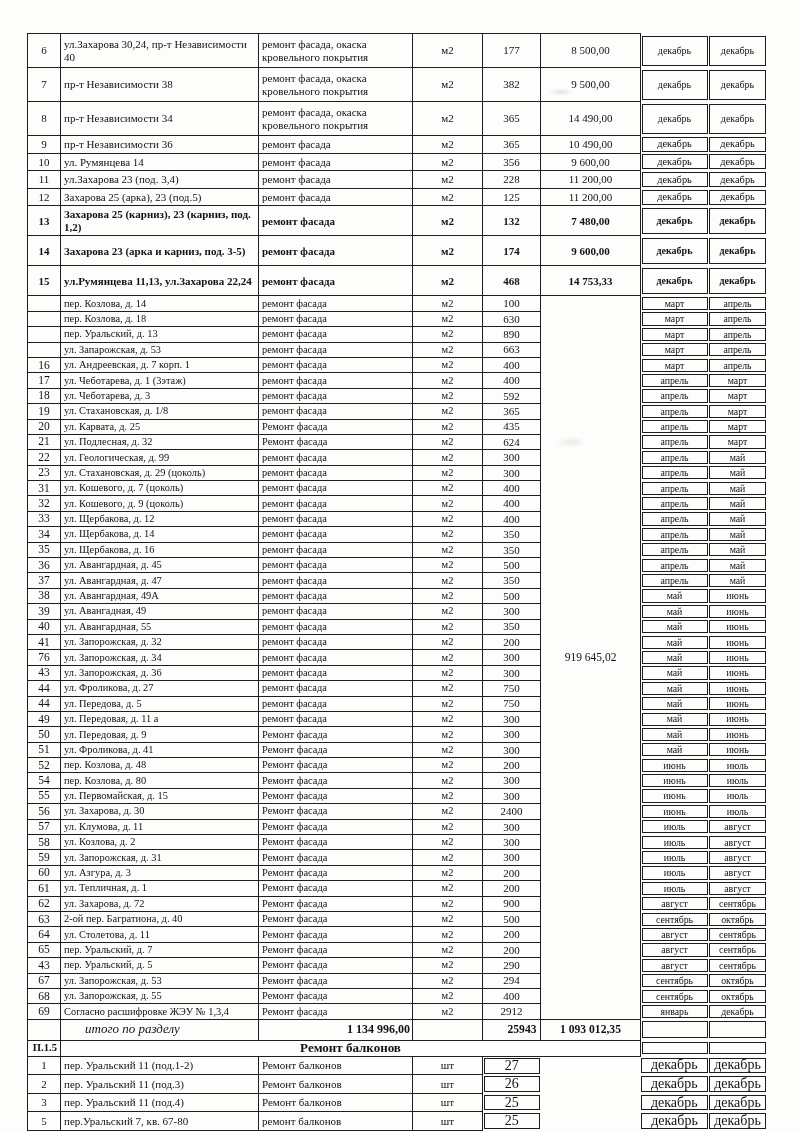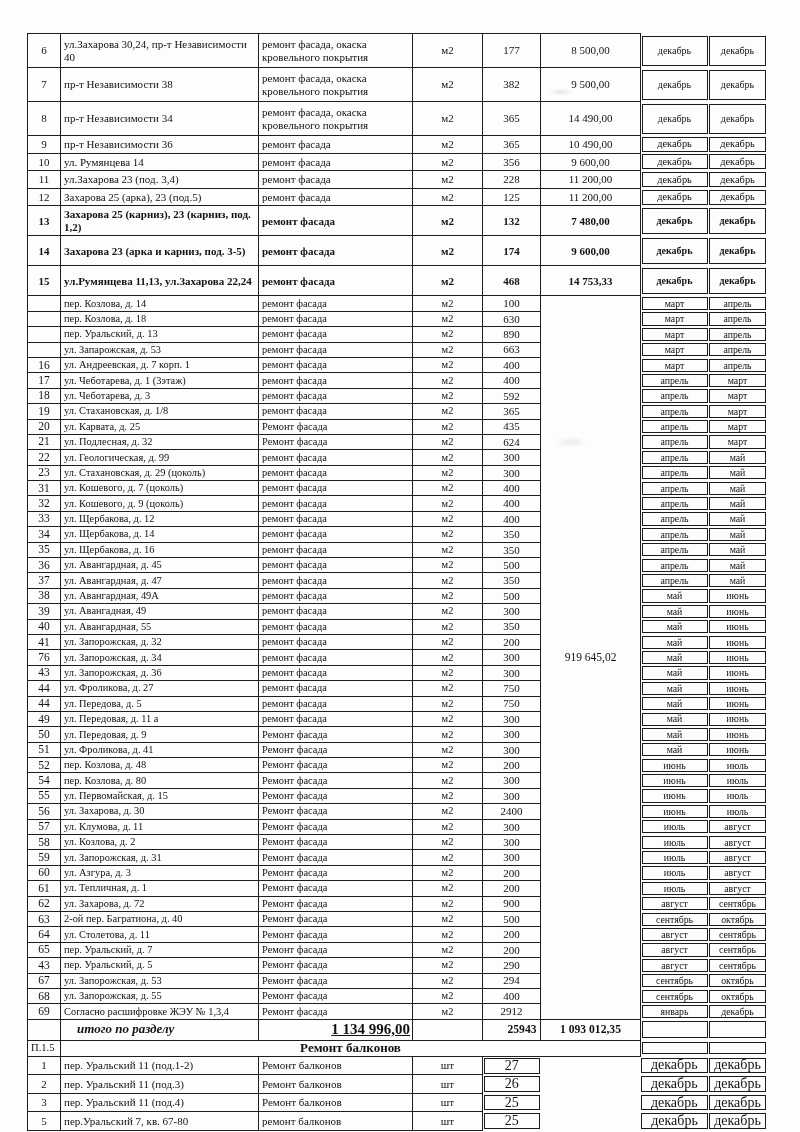--- a/index.html
+++ b/index.html
@@ -55,27 +55,27 @@
   tr.tall6 .mbox{height:30px;}
   tr.tall .mbox{height:26px;}
   tr.med .mbox{height:15px;font-size:10.4px;}
   tr.slim .mbox{height:13.2px;font-size:9.8px;}
   tr.trow .mbox{height:17px;}
   tr.shdr .mbox{height:12px;}
   tr.brow .mbox{height:15.6px;font-size:14px;}
   .qbox{font-size:11px;}
 
   tr.trow{height:21px;}
-  td.tlabel{font-weight:bold;font-style:italic;font-size:13px;padding-left:16px;}
-  td.tamount{font-weight:bold;font-size:15px;text-align:right;padding-right:2px;text-decoration:underline;}
+  td.tlabel{font-weight:normal;font-style:italic;font-size:13px;padding-left:24px;}
+  td.tamount{font-weight:bold;font-size:12px;text-align:right;padding-right:2px;}
   td.tqty{font-weight:bold;font-size:11.6px;padding-left:22px;}
   td.tcost{font-weight:bold;font-size:11.6px;margin-top:17px;}
 
   tr.shdr{height:15px;}
-  td.scode{font-weight:normal;font-size:10.6px;text-align:left;}
+  td.scode{font-weight:bold;font-size:10.6px;text-align:right;}
   td.stitle{font-weight:bold;font-size:13px;text-align:center;}
 
   tr.brow{height:18.6px;}
   tr.brow td{font-size:11px;}
   td.nob{border:none;}
 </style>
 </head>
 <body>
 
 <div class="smudge" id="sm1"></div>

